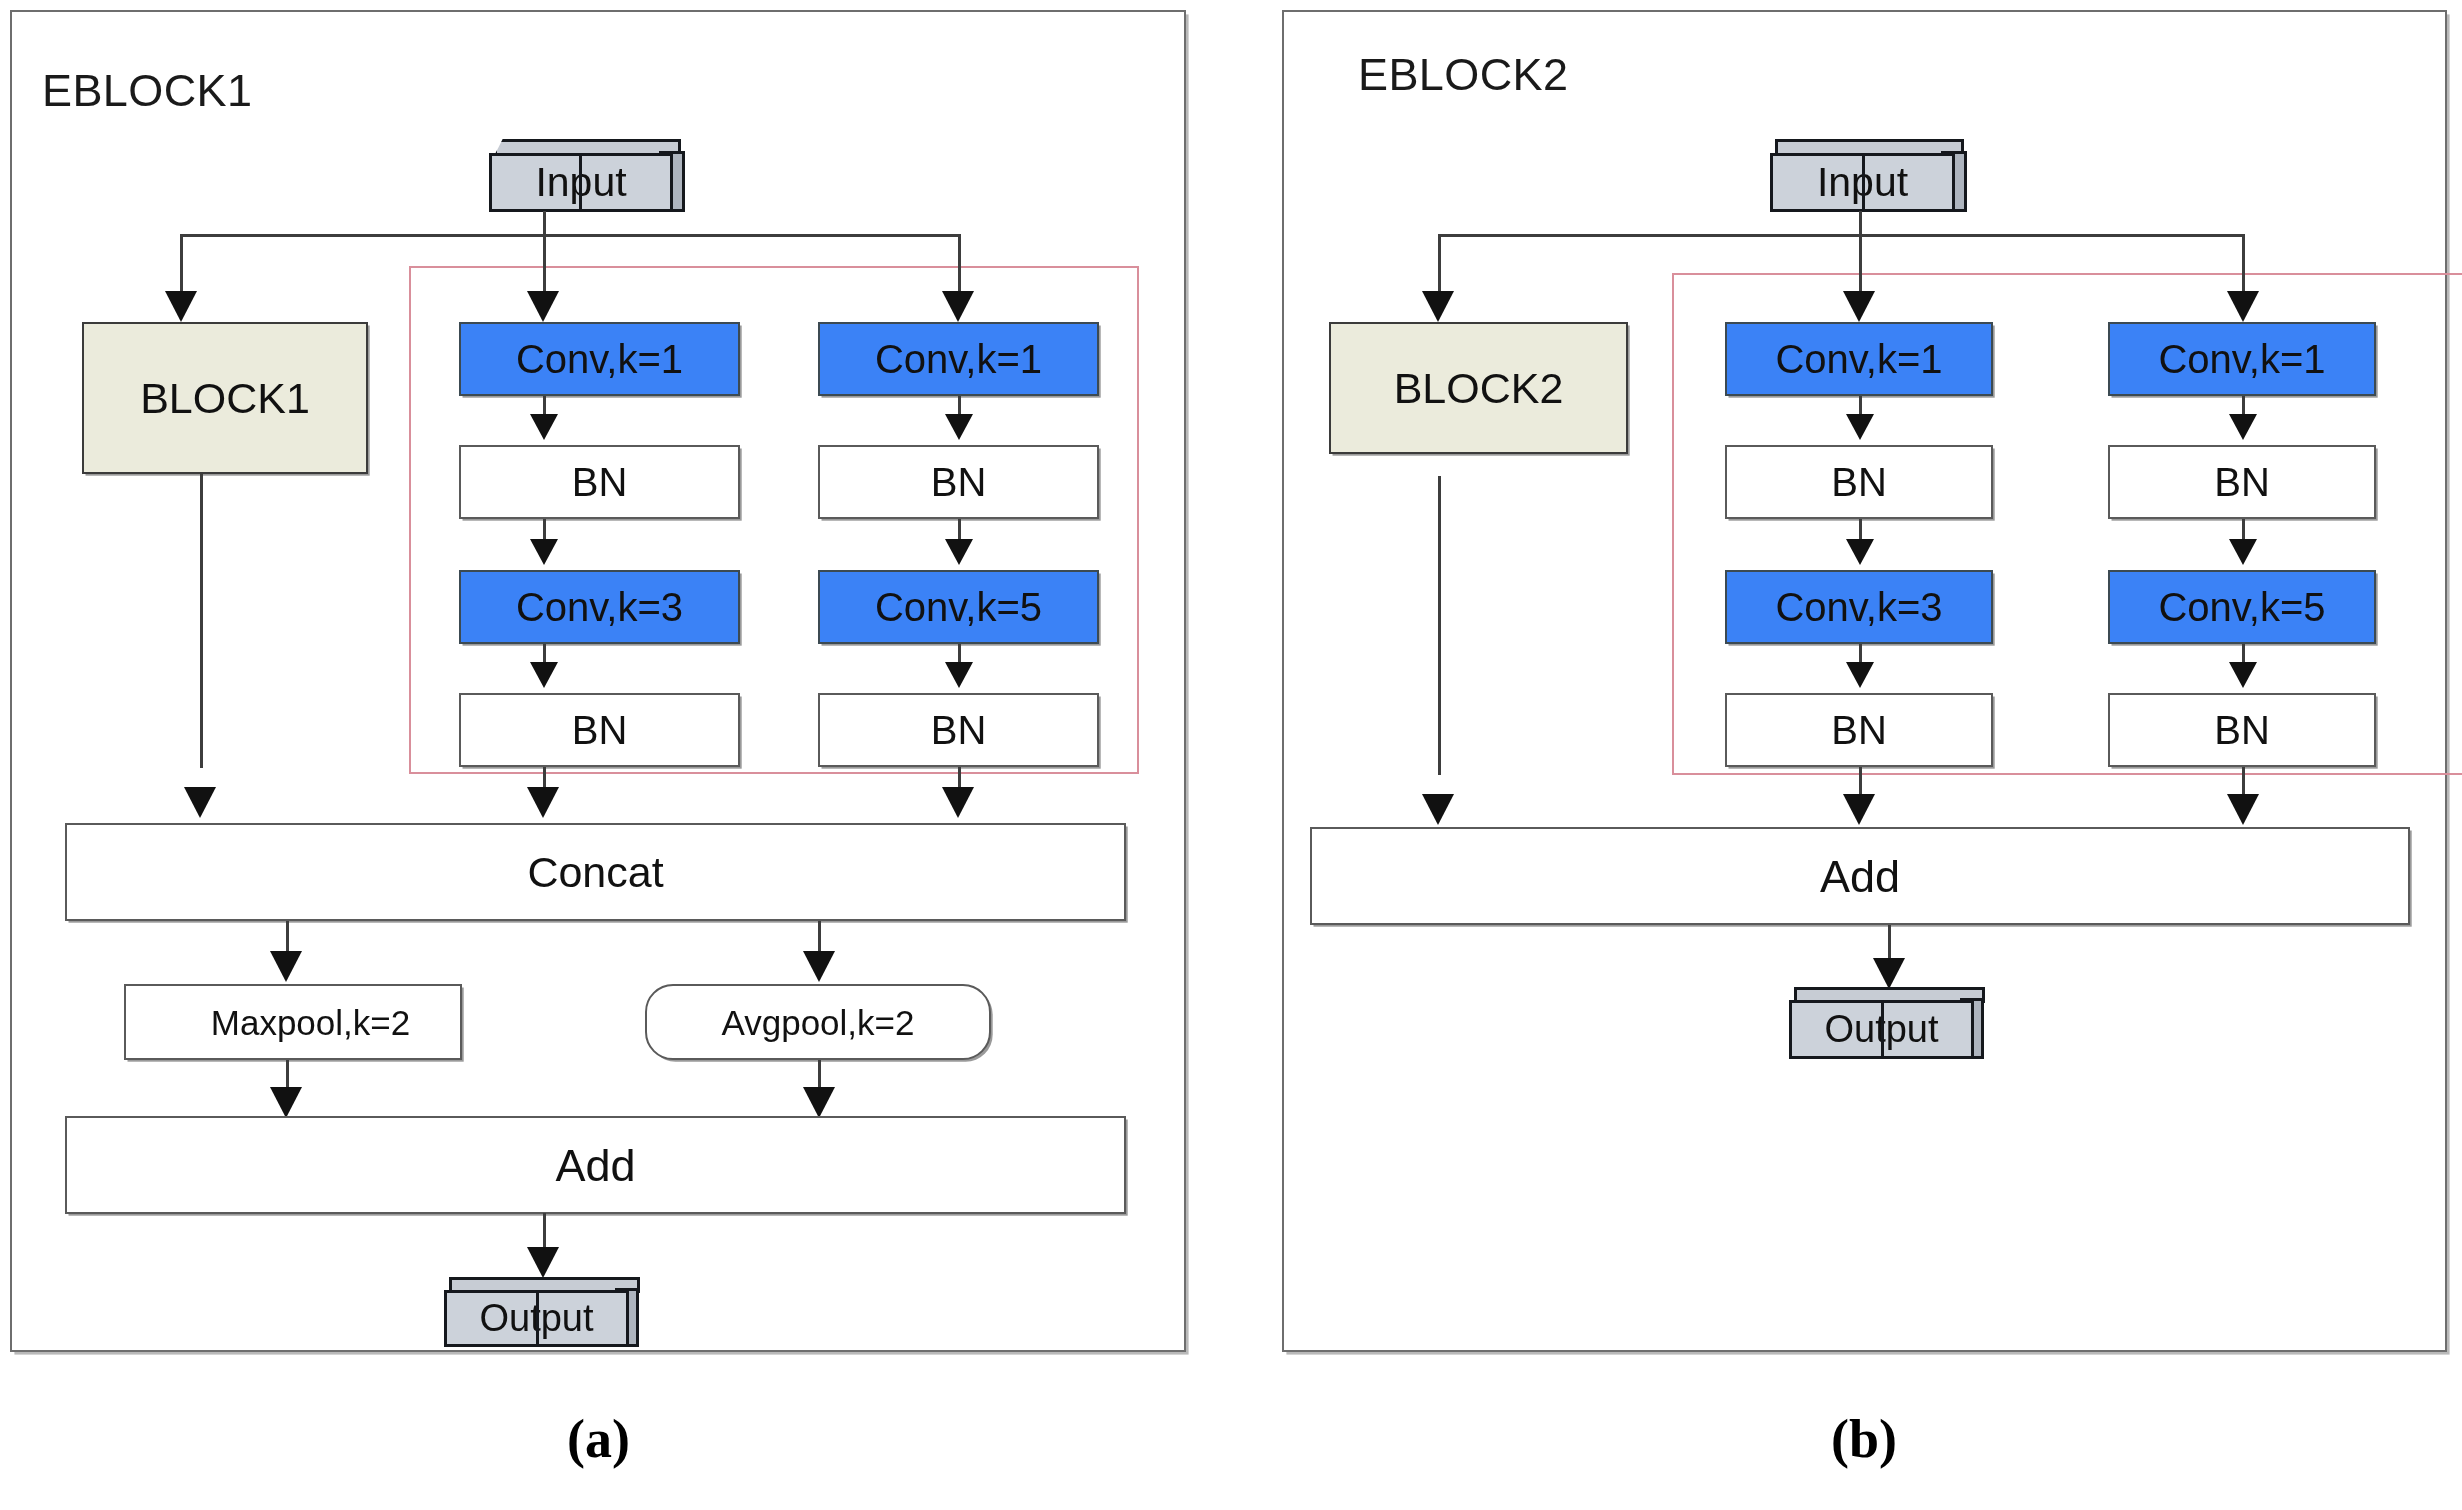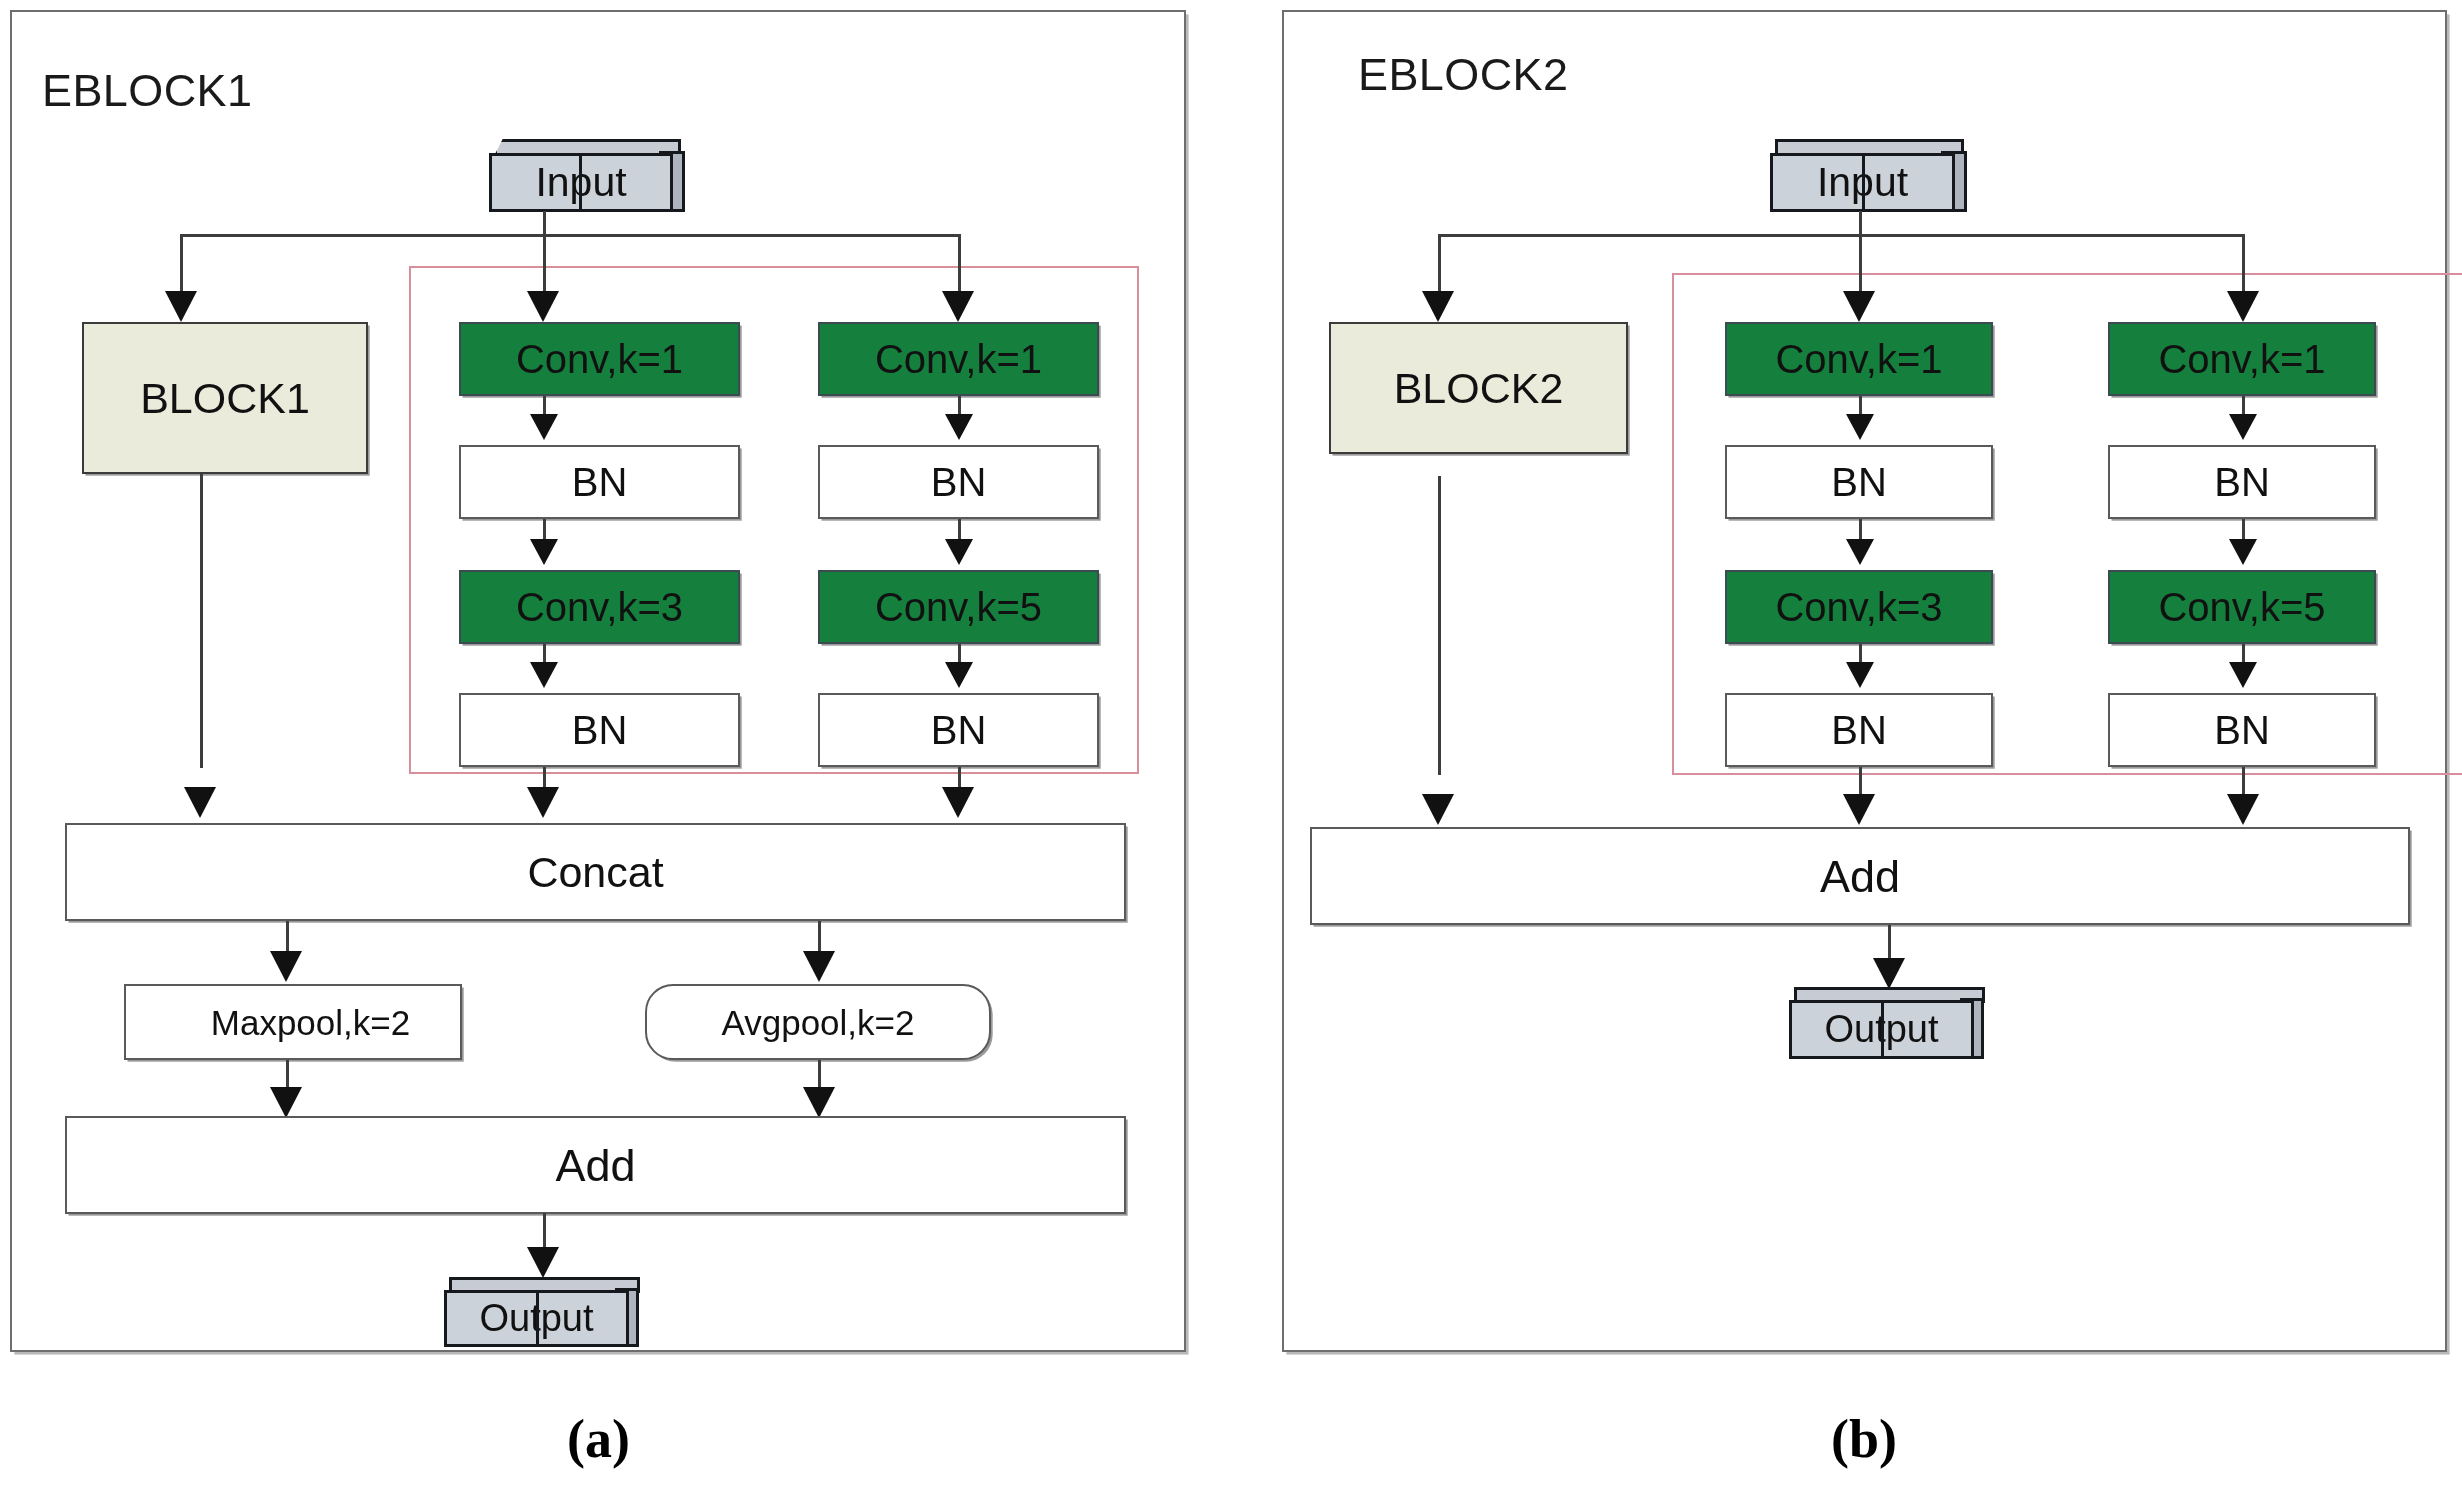--- a/index.html
+++ b/index.html
@@ -40,21 +40,21 @@
     display: flex;
     align-items: center;
     justify-content: center;
     color: #111111;
     white-space: nowrap;
     border: 2.6px solid #555555;
     background: #ffffff;
     box-shadow: 2.6px 2.6px 0 -0.9px #9a9a9a;
   }
   .node.plain      { background: #ffffff; border-color: #5a5a5a; }
-  .node.conv       { background: #15803d; border-color: #3c4a52; text-align: center; }
+  .node.conv       { background: #3b82f6; border-color: #3c4a52; text-align: center; }
   .node.block      { background: #ebebdc; border-color: #3b3b3b; }
 
   .node .lbl { line-height: 1; }
 
   
   .cube {
     position: absolute;
     box-sizing: border-box;
   }
   .cube .face {

